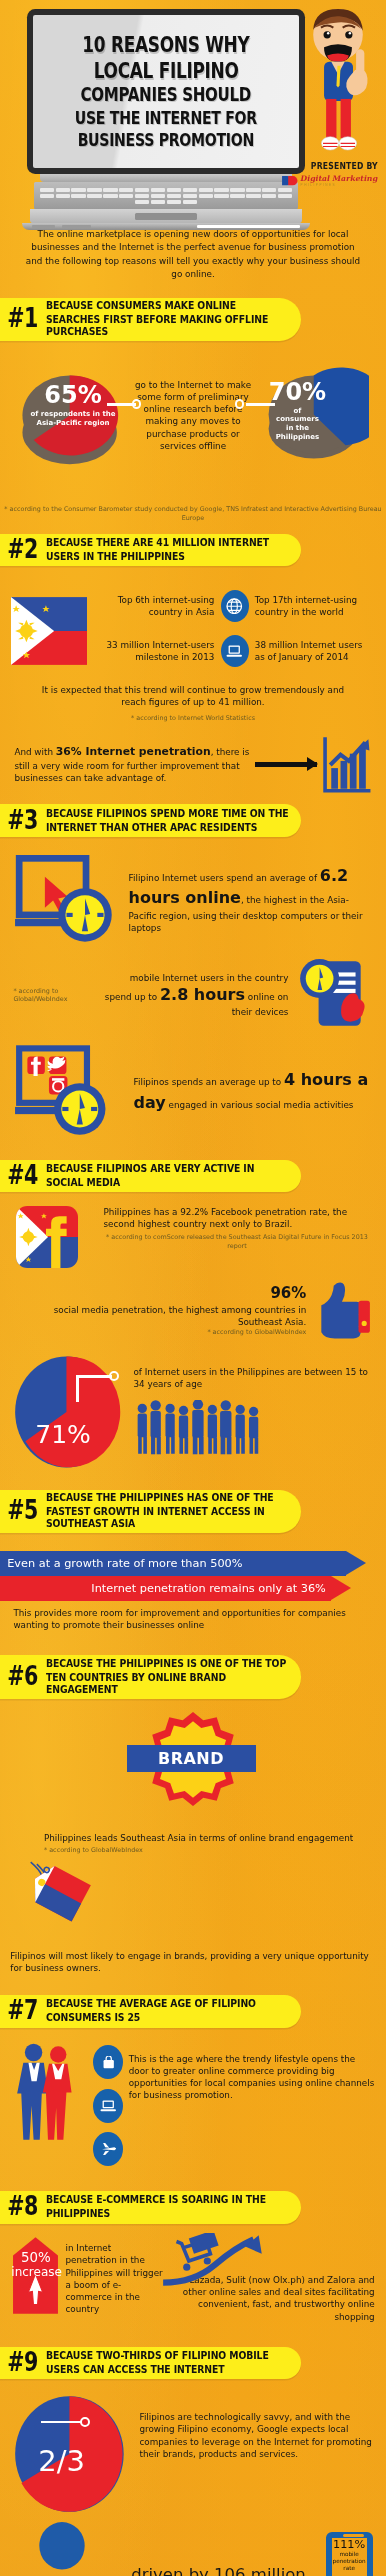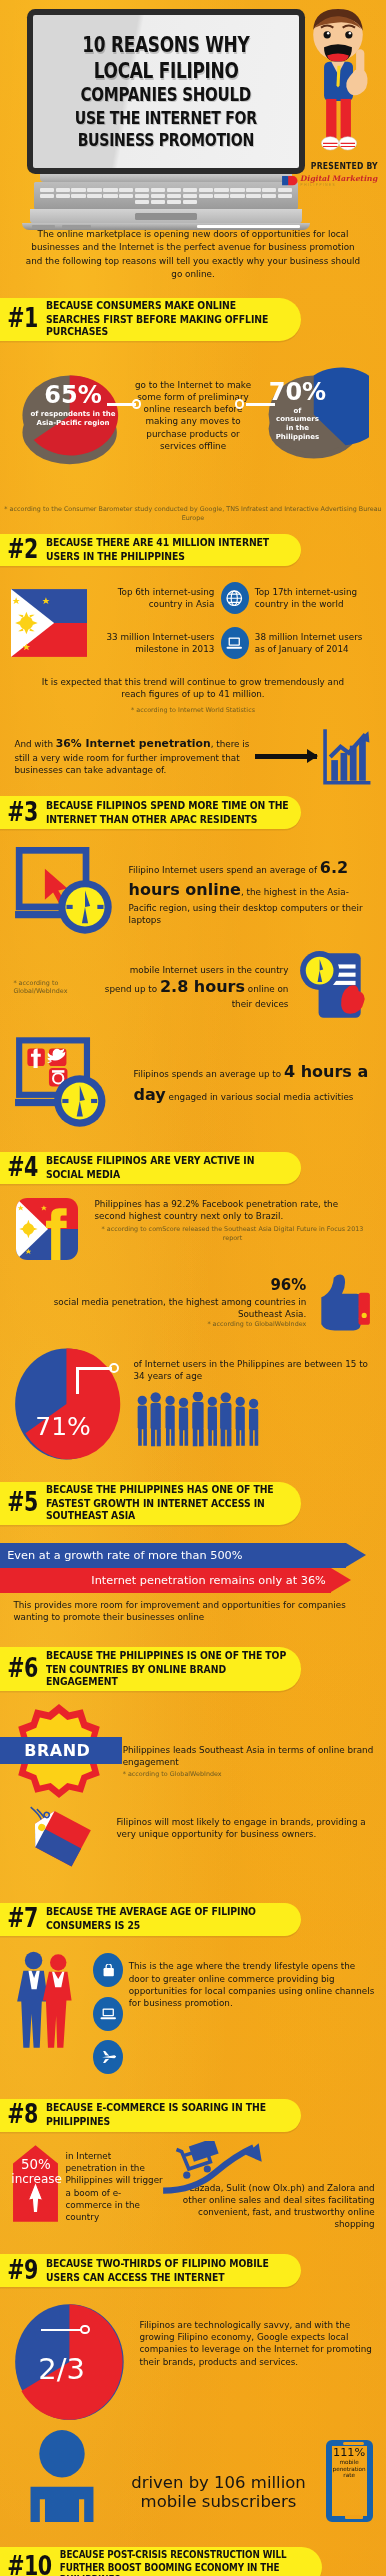--- a/index.html
+++ b/index.html
@@ -173,62 +173,62 @@
     position: absolute; width: 100%; text-align: center; color: #fff;
     font-family: "DejaVu Sans", sans-serif;
   }
   .pct { font-size: 24px; font-weight: bold; line-height: 1; }
   .pct-sub { font-size: 7px; font-weight: bold; line-height: 1.25; margin-top: 2.6px; }
   .s1-center { width: 129px; text-align: center; padding-top: 20.6px; }
   .connector { position: absolute; height: 2.6px; background: #fff; }
   .dot-o { position: absolute; width: 9.8px; height: 9.8px; border-radius: 50%; border: 2.6px solid #fff; background: transparent; }
 
   
-  .s2 { display: flex; padding: 15.5px 11.3px 0; gap: 7.2px; }
+  .s2 { display: flex; padding: 15.5px 11.3px 0; gap: 7.2px; margin-top: 8px; }
   .flag { width: 76px; height: 68px; position: relative; flex: 0 0 auto; margin-top: 7.2px; }
   .s2-right { flex: 1; }
   .s2-row { display: flex; align-items: center; justify-content: center; gap: 6.2px; margin-bottom: 13.4px; }
   .s2-row .body-text { flex: 1; }
   .circ-icon { width: 28px; height: 32px; border-radius: 50%; background: #1761ab; display: flex; align-items: center; justify-content: center; flex: 0 0 auto; }
   .s2-note { text-align: center; margin-top: 3.1px; }
 
   
   .pen-row { display: flex; align-items: center; padding: 13.4px 14.4px 0; gap: 5.2px; }
   .arrow-right { flex: 0 0 auto; width: 62px; height: 5.2px; background: #111; position: relative; }
   .arrow-right:after { content:""; position:absolute; right:-1px; top:-4.6px; border-left: 11.3px solid #111; border-top: 7.2px solid transparent; border-bottom: 7.2px solid transparent; }
   .growth-chart { width: 49px; height: 57px; flex: 0 0 auto; }
 
   .s3 { position: relative; padding: 13.4px 13.4px 0; }
   .s3-row { display: flex; align-items: center; gap: 7.2px; margin-bottom: 2.1px; }
   .s3-row .body-text { flex: 1; }
   .icon-box { flex: 0 0 auto; }
 
   
-  .s4-row { display: flex; align-items: flex-start; gap: 17px; padding: 13.4px 15.5px 0; }
+  .s4-row { display: flex; align-items: flex-start; gap: 26px; padding: 13.4px 15.5px 0; }
   .fb-flag { width: 62px; height: 62px; border-radius: 11.3px; overflow: hidden; position: relative; flex: 0 0 auto; }
   .thumb-row { display: flex; align-items: center; gap: 7.2px; padding: 11.3px 15.5px 0; }
   .thumb-text { flex: 1; text-align: right; }
   .thumb-icon { width: 57px; height: 62px; flex: 0 0 auto; }
   .pie71 { display: flex; align-items: center; gap: 5.2px; padding: 12.4px 10.3px 0; }
 
   
   .arrow-bar-wrap { position: relative; margin-top: 17.5px; }
   .arrow-bar { position: relative; height: 25px; display: flex; align-items: center; }
   .arrow-bar .abody { height: 25px; display:flex; align-items:center; }
   .arrow-bar .ahead { width: 0; height: 0; border-top: 12.4px solid transparent; border-bottom: 12.4px solid transparent; }
   .arrow-blue .abody { background:#2b4fa2; width: 346px; padding-left: 7.2px; }
   .arrow-blue .ahead { border-left: 20.6px solid #2b4fa2; }
   .arrow-red .abody { background:#e8232a; width: 331px; padding-left: 15px; justify-content: flex-end; padding-right: 5.2px; }
   .arrow-red .ahead { border-left: 20.6px solid #e8232a; }
   .arrow-text { color: #fff; font-family: "DejaVu Sans", sans-serif; font-size: 11.3px; }
   .sunburst { position: absolute; right: 3.1px; top: -24px; width: 98px; height: 98px; z-index: -1; }
 
   
   .brand-badge { width: 98px; height: 98px; position: relative; flex: 0 0 auto; }
-  .s6-row { display: flex; align-items: center; gap: 3.1px; padding: 11.3px 10.3px 0; }
+  .s6-row { display: flex; align-items: center; gap: 3.1px; padding: 11.3px 10.3px 0; flex-direction: column; }
 
   
   .s7-row { display: flex; gap: 5.2px; padding: 12.4px 11.3px 0; align-items: flex-start; }
   .people-pair { width: 77px; height: 103px; flex: 0 0 auto; }
   .icon-col { display: flex; flex-direction: column; gap: 9.3px; padding-top: 5.2px; flex: 0 0 auto; }
   .oval-icon { width: 30px; height: 34px; border-radius: 50%; background: #1761ab; display:flex; align-items:center; justify-content:center; }
 
   
   .s8-row { display: flex; gap: 5.2px; padding: 13.4px 11.3px 0; align-items: flex-start; }
   .up-arrow-50 { width: 49px; height: 77px; position: relative; flex: 0 0 auto; }

